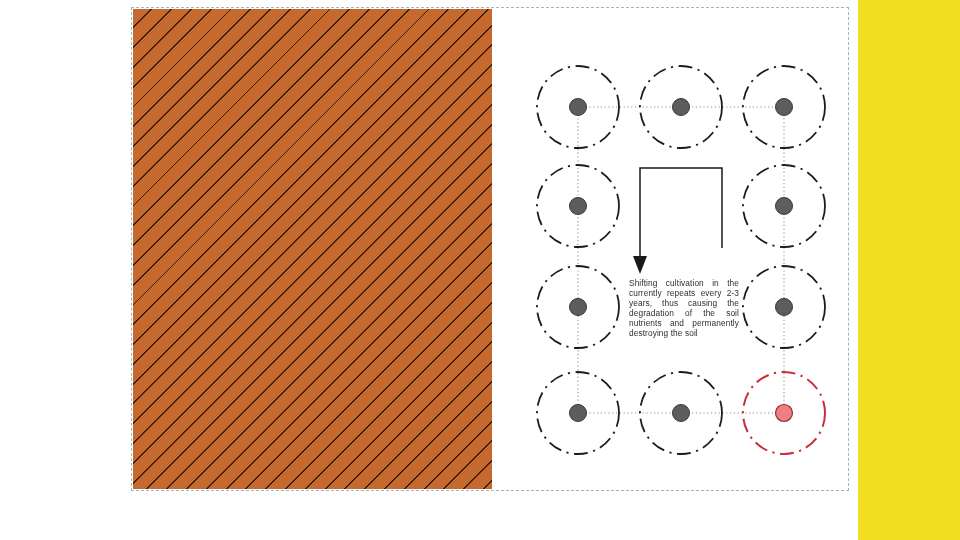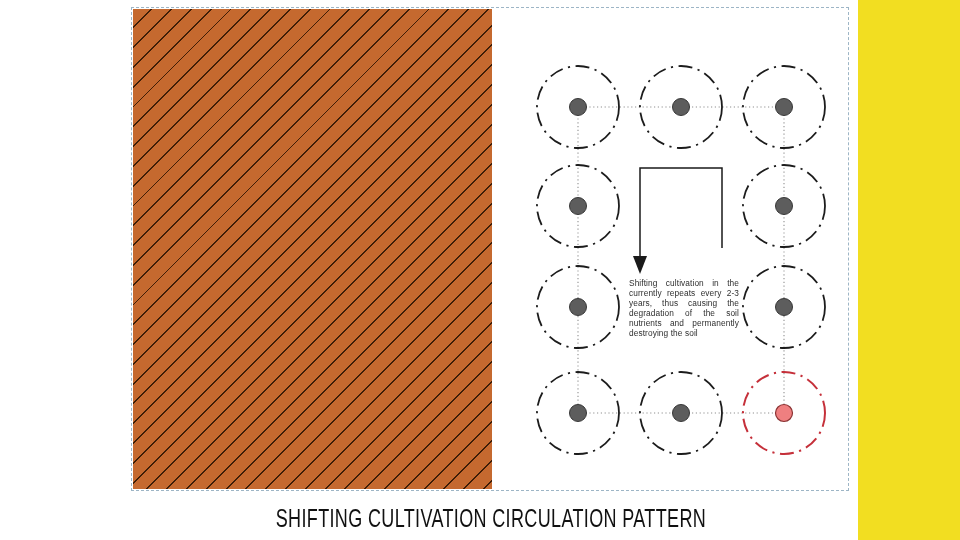--- a/index.html
+++ b/index.html
@@ -82,17 +82,14 @@
       <circle cx="578" cy="413" r="41" class="plot-ring"></circle>
       <circle cx="578" cy="413" r="8.5" class="plot-dot"></circle>
       <circle cx="681" cy="413" r="41" class="plot-ring"></circle>
       <circle cx="681" cy="413" r="8.5" class="plot-dot"></circle>
       <circle cx="784" cy="413" r="41" class="plot-ring hl"></circle>
       <circle cx="784" cy="413" r="8.5" class="plot-dot hl"></circle>
     </svg>
 
   <div class="annotation">Shifting cultivation in the currently repeats every 2-3 years, thus causing the degradation of the soil nutrients and permanently destroying the soil</div>
 
-  <div class="caption">
-    <span class="caption-inner">SHIFTING CULTIVATION CIRCULATION PATTERN</span>
-  </div>
 
 </div>
 
 </body></html>

